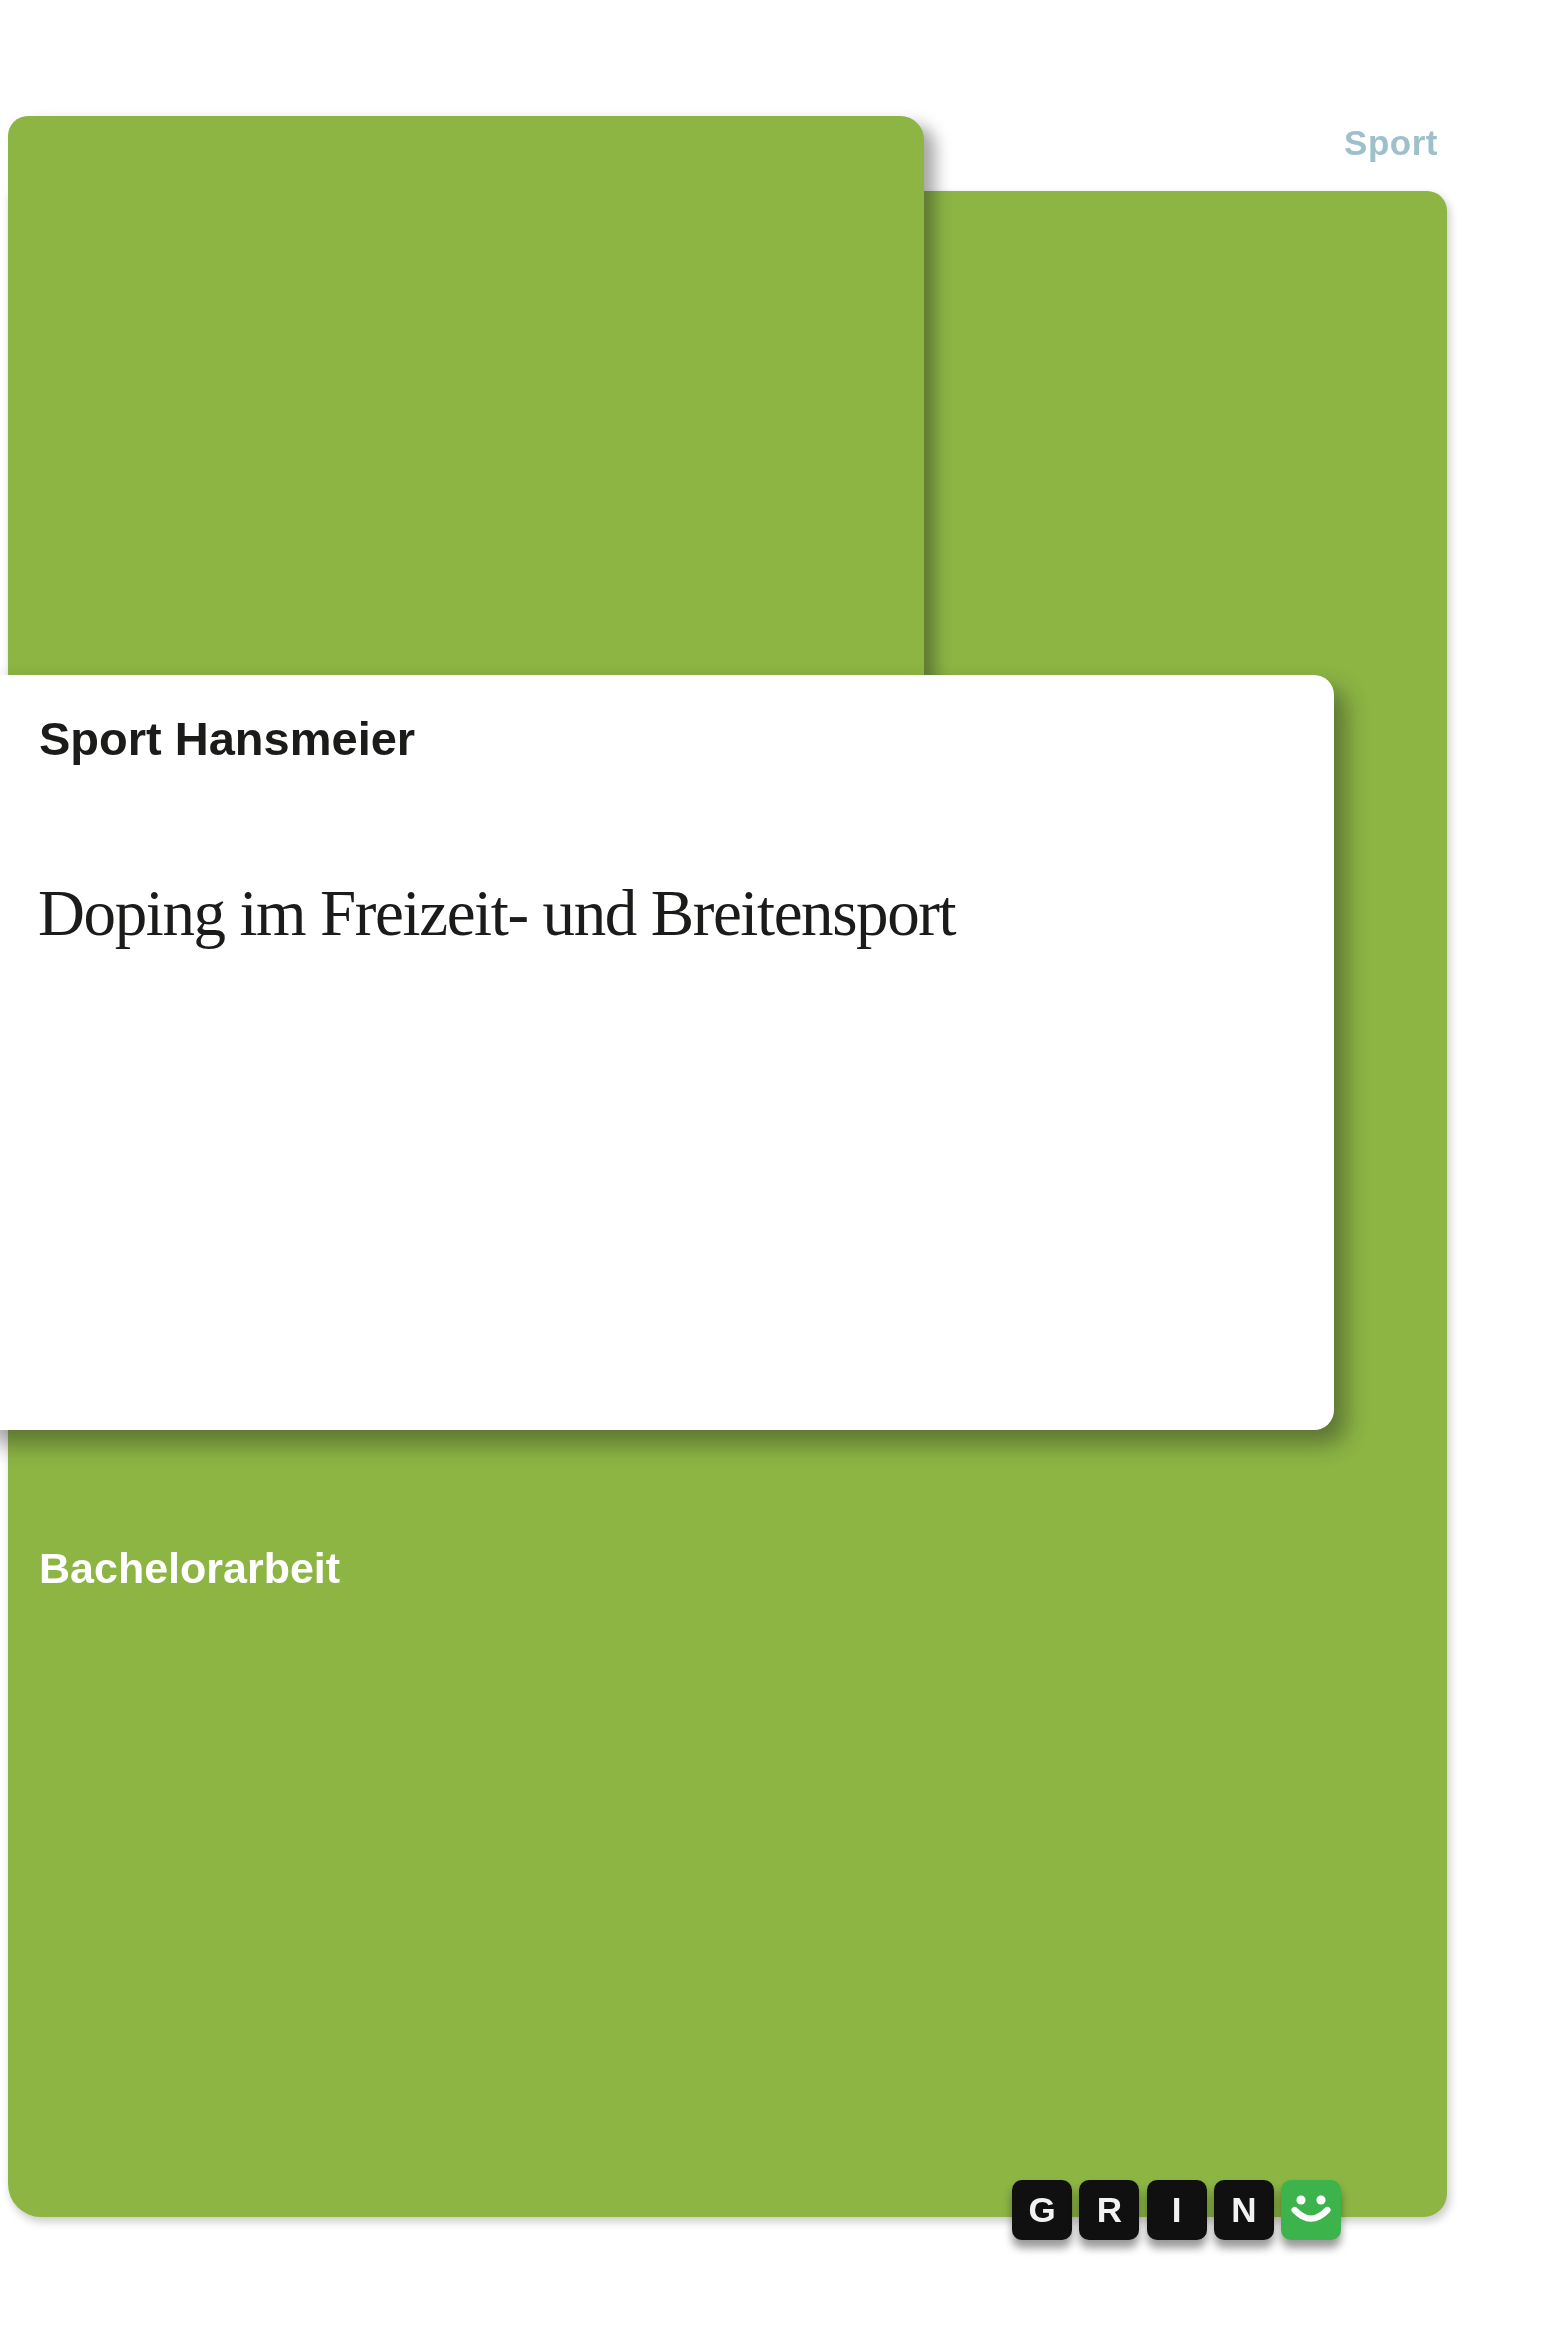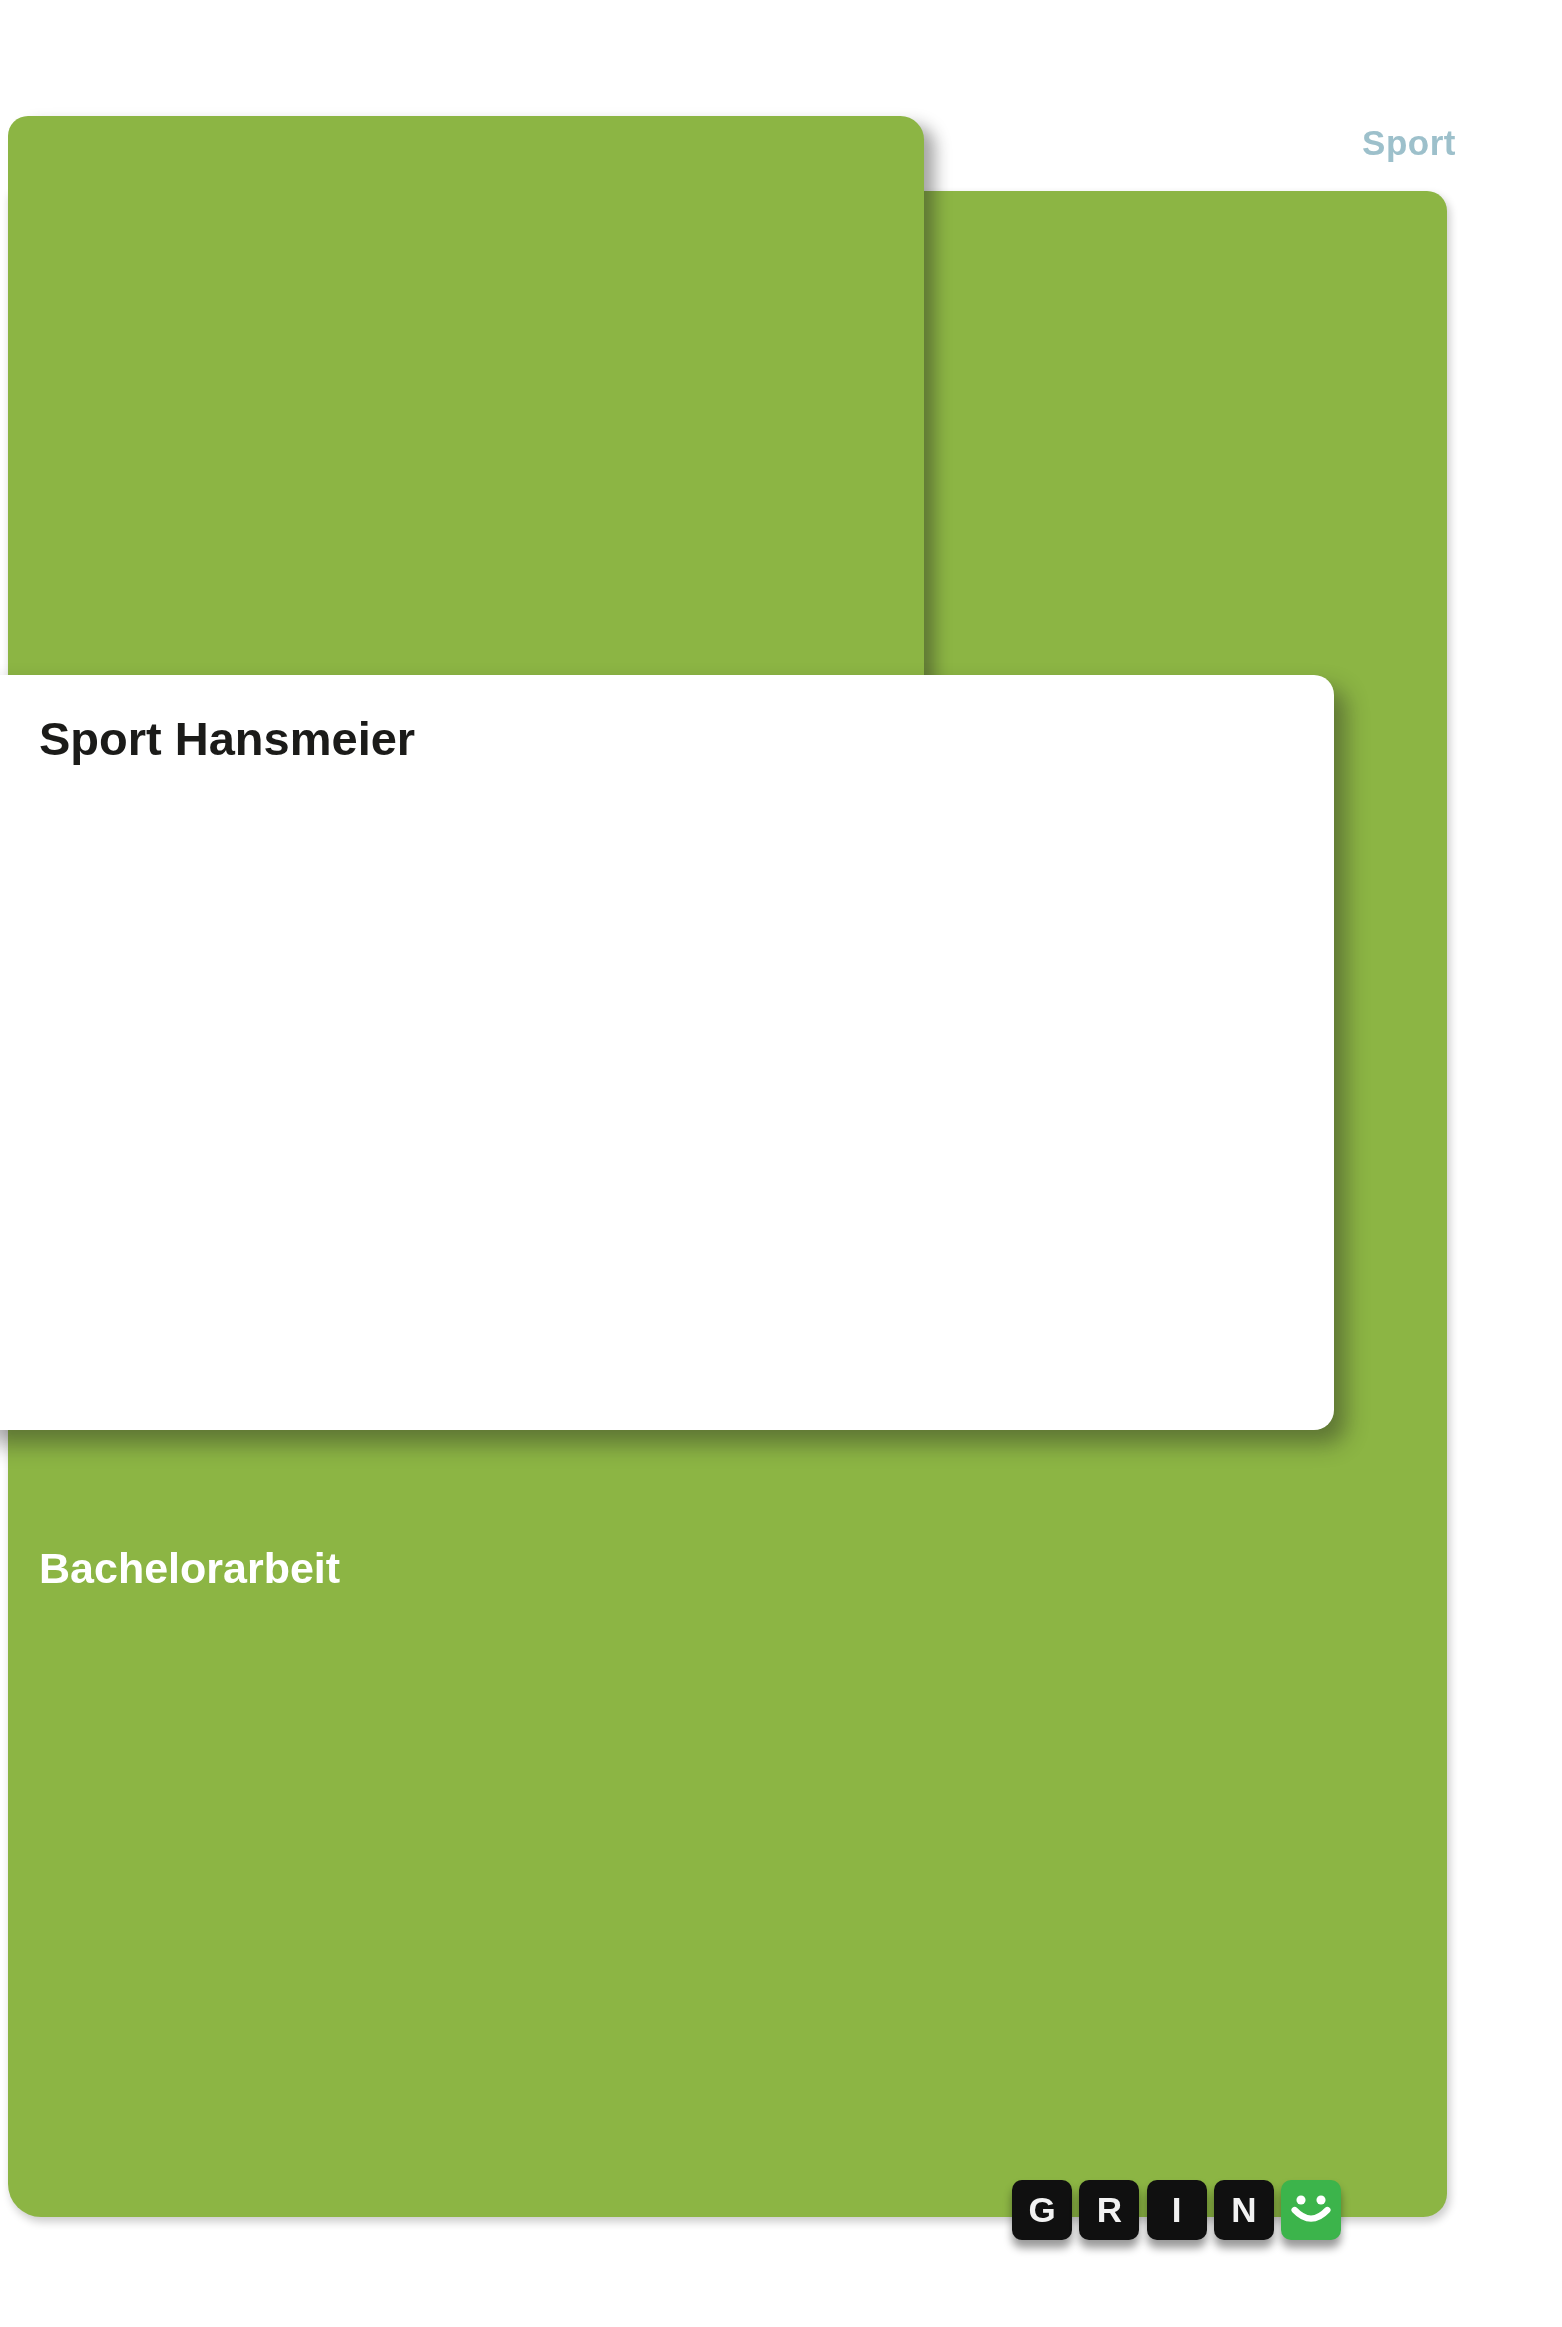--- a/index.html
+++ b/index.html
@@ -8,21 +8,21 @@
     width: 1563px;
     height: 2327px;
     background: var(--card-white, #ffffff);
     font-family: "Liberation Sans", sans-serif;
     overflow: hidden;
   }
 
   .category-label {
     position: absolute;
     top: 123px;
-    right: 107px;
+    right: 125px;
     font-size: 35px;
     font-weight: 700;
     color: var(--category-blue, #9DC0CB);
     letter-spacing: 0.5px;
   }
 
   .panel-main {
     position: absolute;
     left: 8.2px;
     top: 191px;
@@ -128,20 +128,21 @@
 
 <div class="page">
 
   <div class="category-label">Sport</div>
 
   <div class="panel-main"></div>
   <div class="panel-top"></div>
 
   <div class="title-card">
     <div class="author">Sport Hansmeier</div>
+    <h1 class="title">Doping im Freizeit- und Breitensport</h1>
   </div>
 
   <div class="doc-type">Bachelorarbeit</div>
 
   <div class="grin-logo">
     <div class="logo-square">G</div>
     <div class="logo-square">R</div>
     <div class="logo-square">I</div>
     <div class="logo-square">N</div>
     <div class="logo-square smiley">

